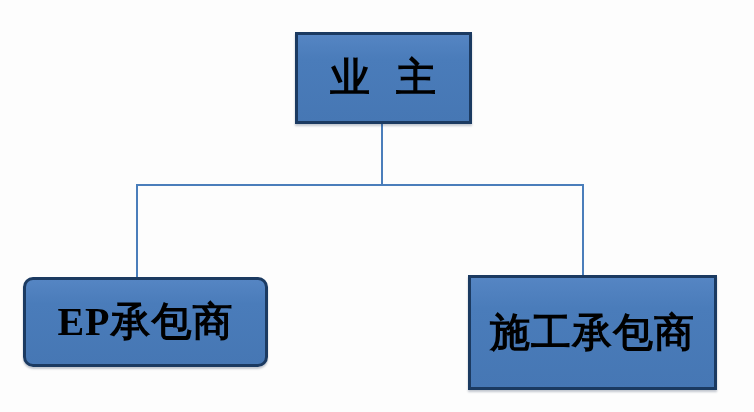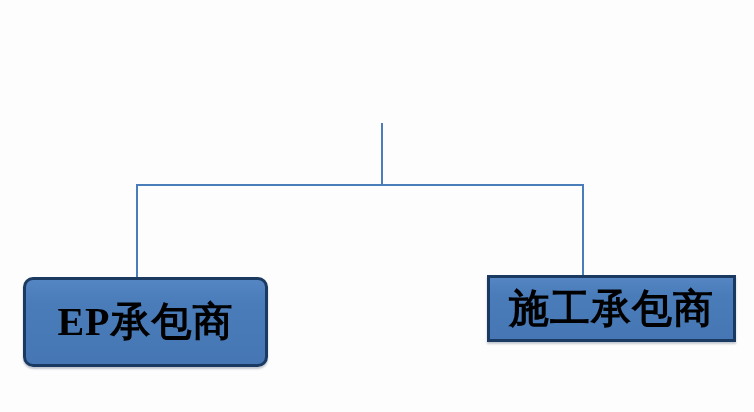--- a/index.html
+++ b/index.html
@@ -29,41 +29,44 @@
     color: #000000;
     font-weight: bold;
     font-size: 40px;
     line-height: 1;
     white-space: nowrap;
     letter-spacing: 1px;
   }
   .node-owner { left: 295px; top: 32px; width: 177px; height: 92px; }
   .node-owner .node-label { word-spacing: 14px; }
   .node-ep { left: 23px; top: 277px; width: 245px; height: 90px; border-radius: 10px; }
-  .node-construction { left: 468px; top: 275px; width: 249px; height: 67px; margin-left: 19px; }
+  .node-construction { left: 468px; top: 275px; width: 249px; height: 115px; }
 
   .connector {
     position: absolute;
     background: #4a7ebb;
   }
   .conn-stem       { left: 381px; top: 123px; width: 2px;   height: 62px; }
   .conn-crossbar   { left: 136px; top: 184px; width: 448px; height: 2px;  }
   .conn-drop-left  { left: 136px; top: 184px; width: 2px;   height: 93px; }
   .conn-drop-right { left: 582px; top: 184px; width: 2px;   height: 91px; }
 </style>
 </head>
 <body>
 
 <div class="stage">
 
   <div class="connector conn-stem"></div>
   <div class="connector conn-crossbar"></div>
   <div class="connector conn-drop-left"></div>
   <div class="connector conn-drop-right"></div>
 
+  <div class="node node-owner">
+    <span class="node-label">业 主</span>
+  </div>
 
   <div class="node node-ep">
     <span class="node-label">EP承包商</span>
   </div>
 
   <div class="node node-construction">
     <span class="node-label">施工承包商</span>
   </div>
 
 </div>

